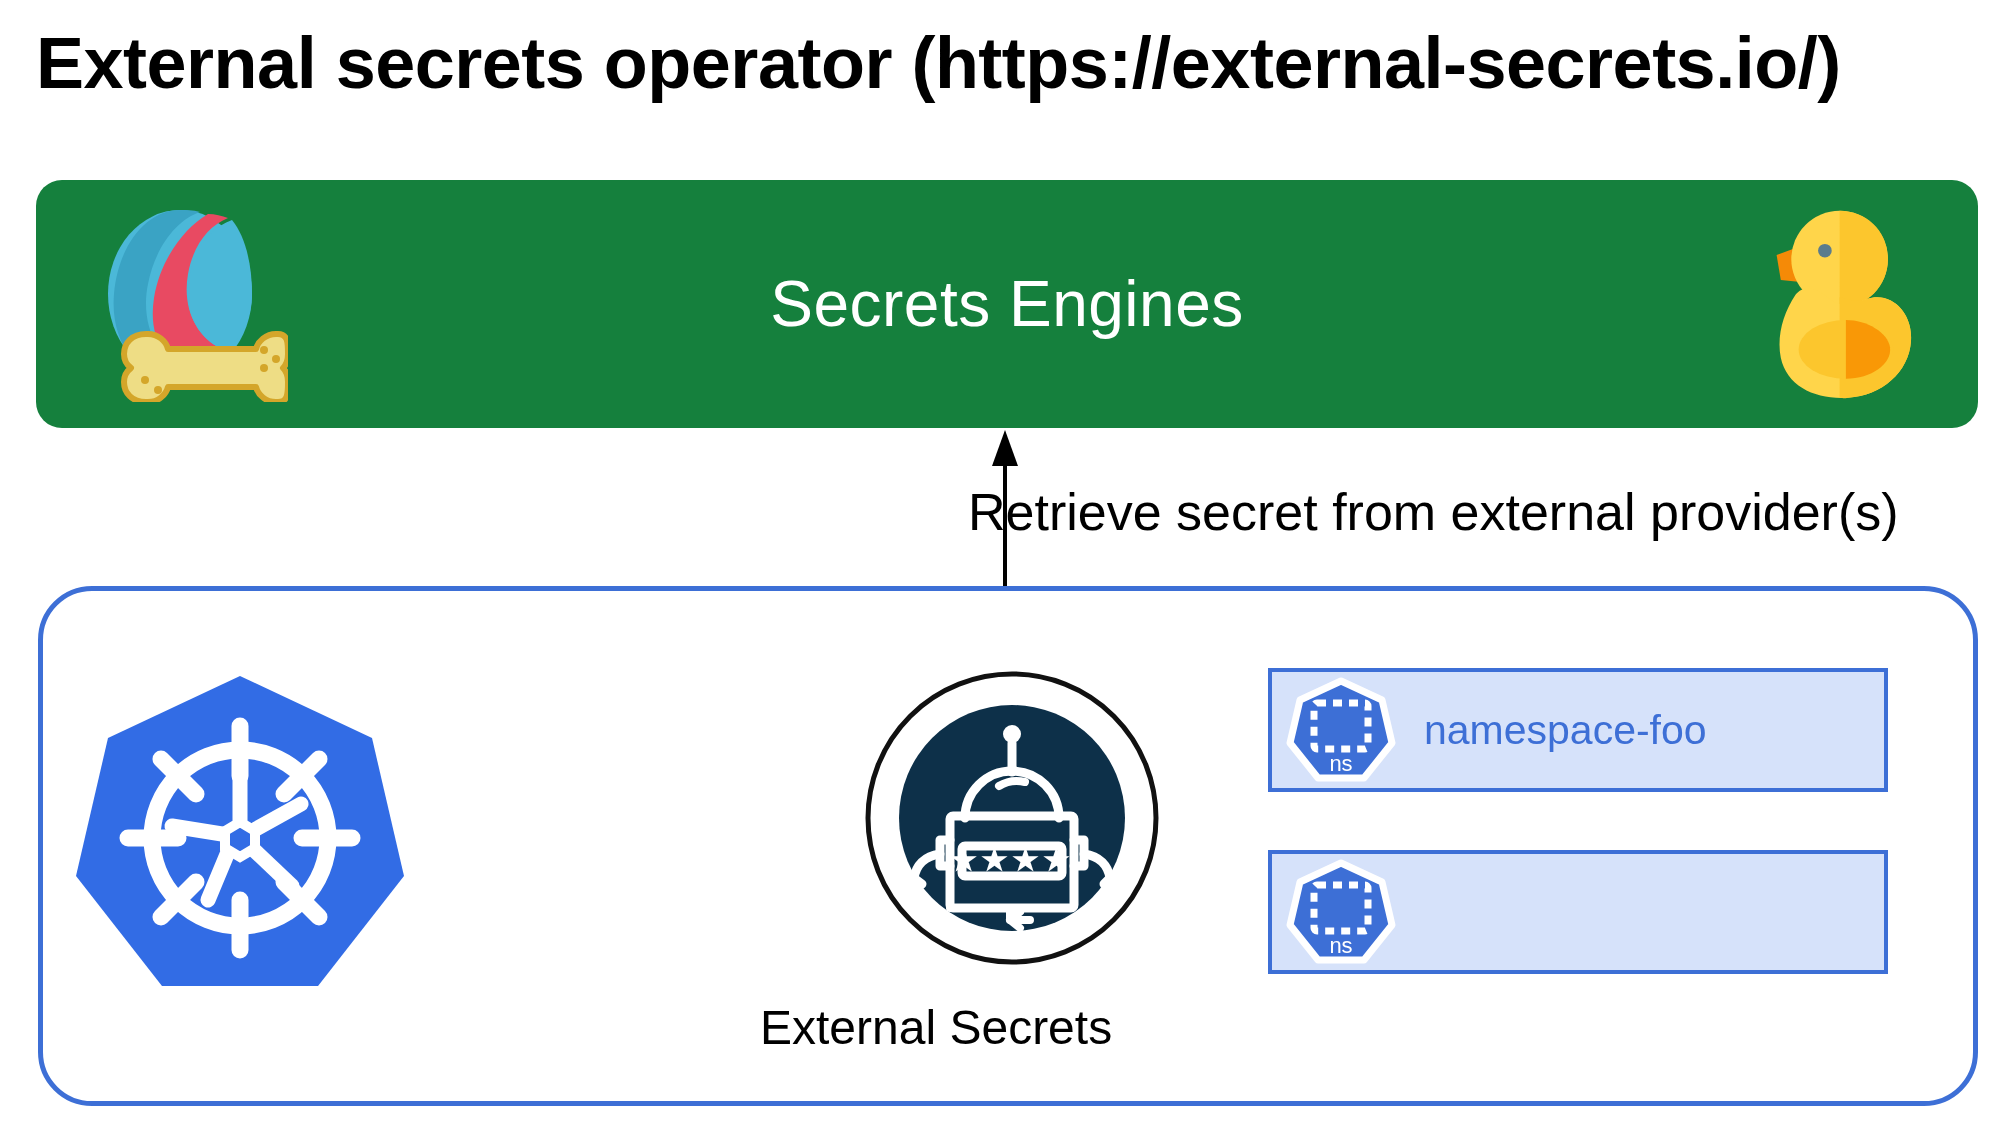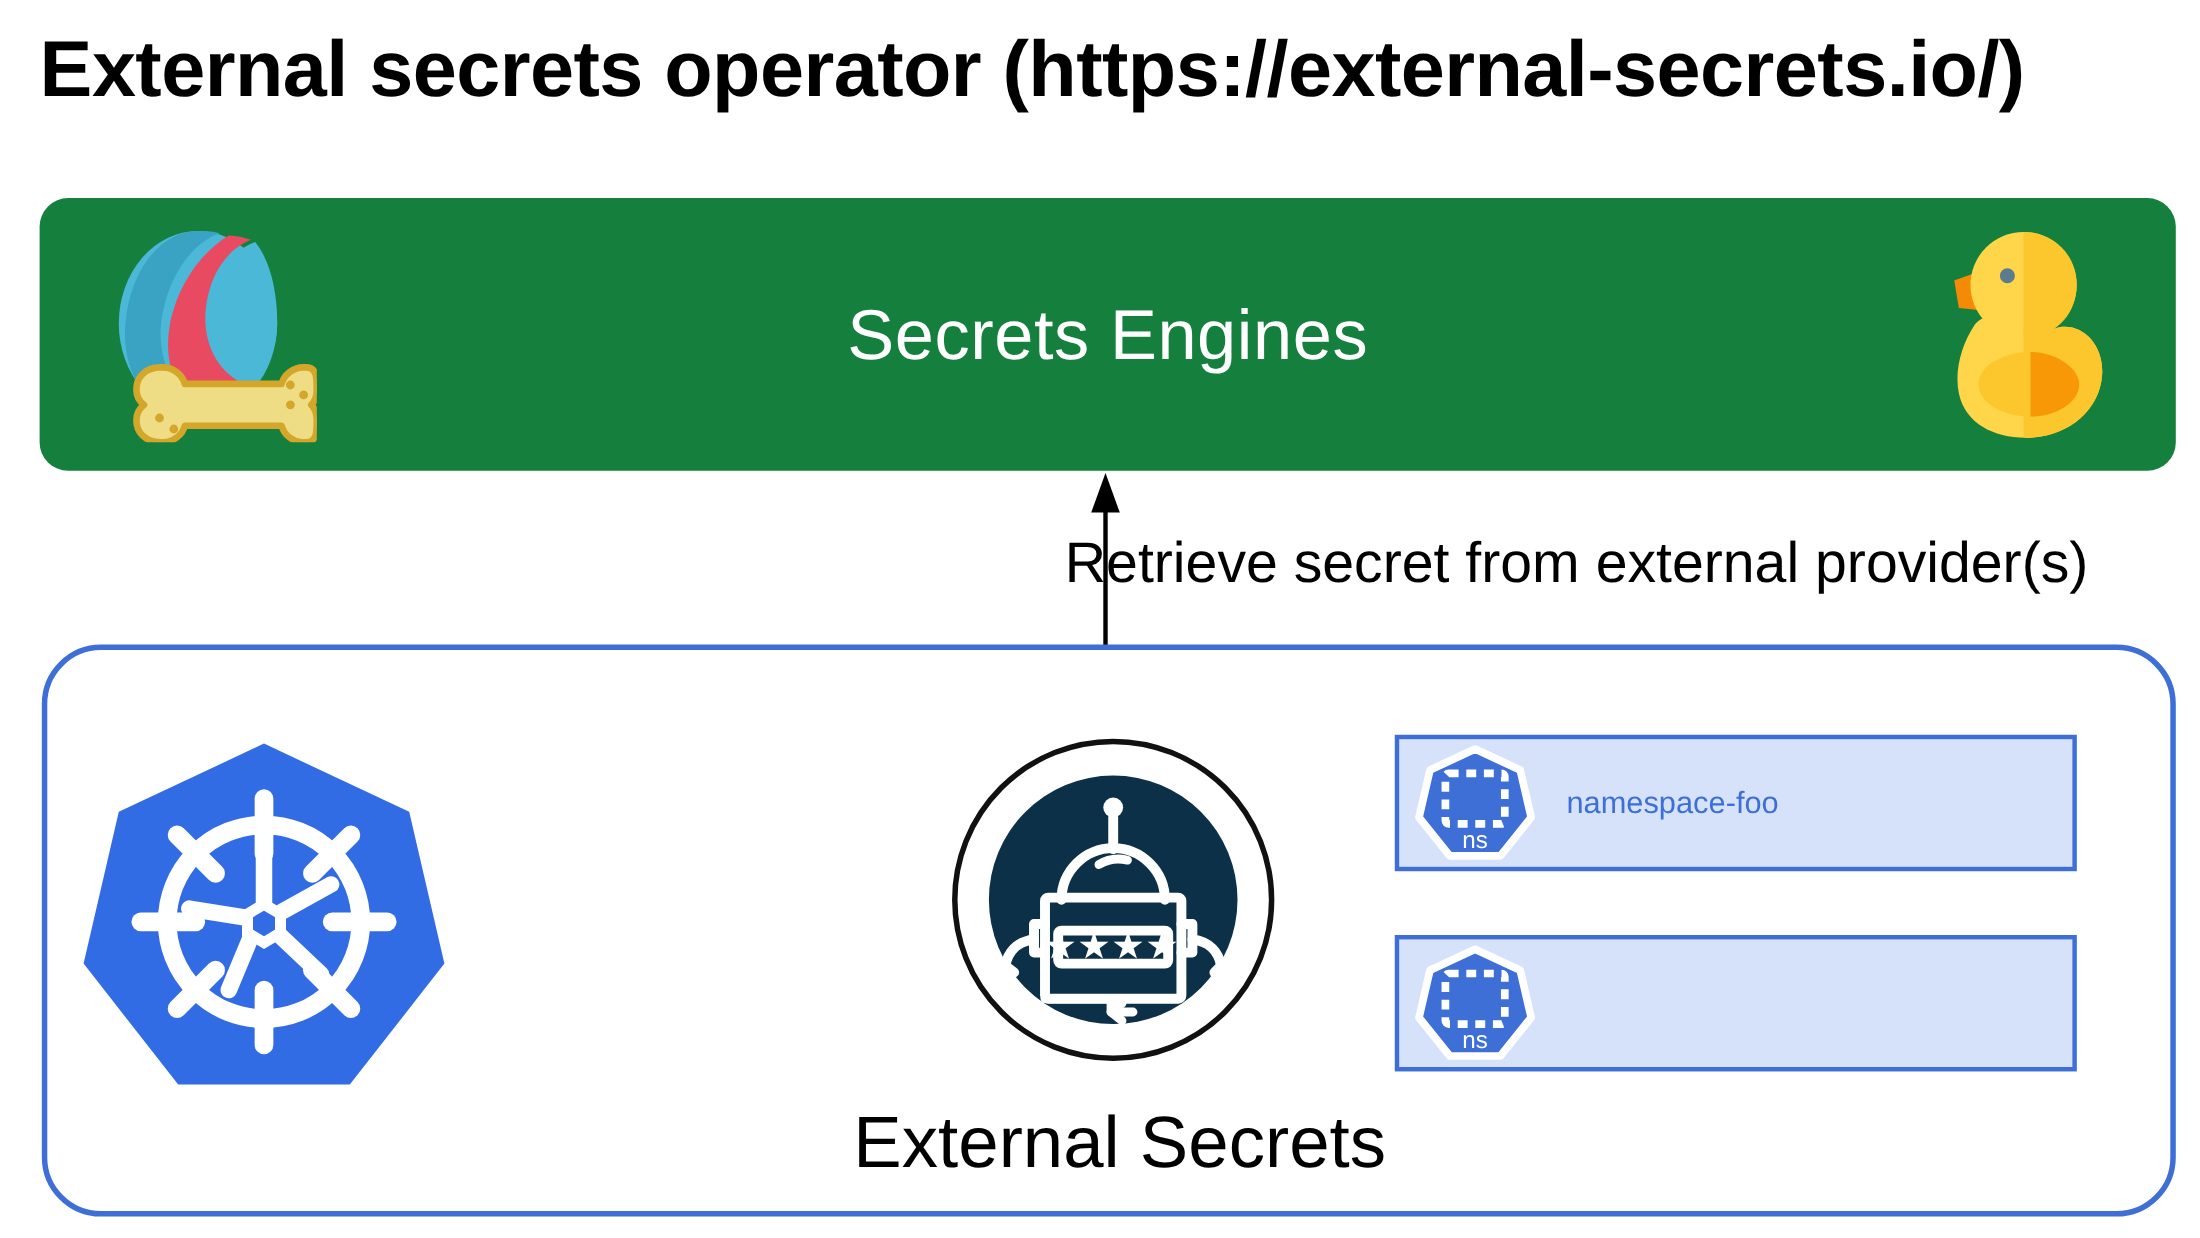--- a/index.html
+++ b/index.html
@@ -72,42 +72,42 @@
 
   
   .k8s-logo{position:absolute;left:70px;top:668px;width:340px;height:330px;}
 
   
   .eso-logo{position:absolute;left:862px;top:668px;width:300px;height:300px;}
   .eso-label{
     position:absolute;
     left:760px; top:1000px;
     width:500px;
-    text-align:right;
-    font-size:66px;
+    text-align:left;
+    font-size:48px;
     color:#000000;
     white-space:nowrap;
   }
 
   
   .ns-card{
     position:absolute;
     left:1268px;
     width:620px; height:124px;
     background:#d6e2fa;
     border:4px solid #3d6fd6;
     box-sizing:border-box;
     display:flex;align-items:center;
   }
   .ns-card.first{top:668px;}
   .ns-card.second{top:850px;}
   .ns-icon{width:110px;height:110px;margin-left:14px;flex:0 0 auto;}
   .ns-name{
     margin-left:28px;
-    font-size:28px;
+    font-size:41px;
     color:#3d6fd6;
     white-space:nowrap;
     text-align:right;
   }
 </style>
 </head>
 <body>
 
 <div class="slide">
 

